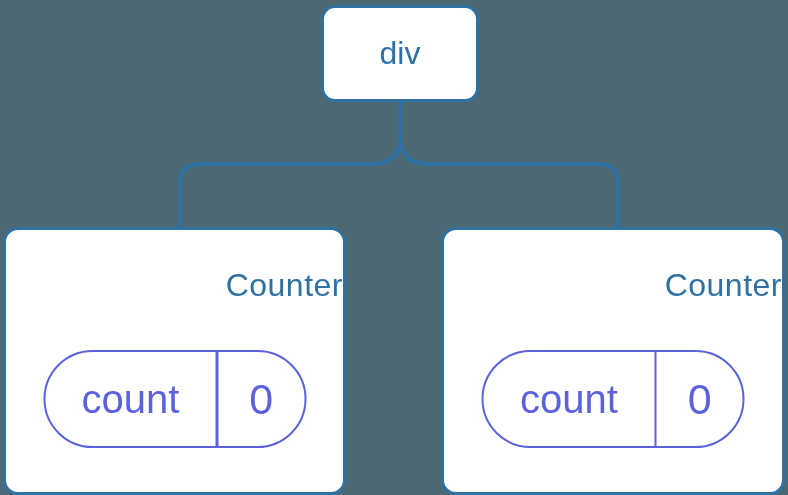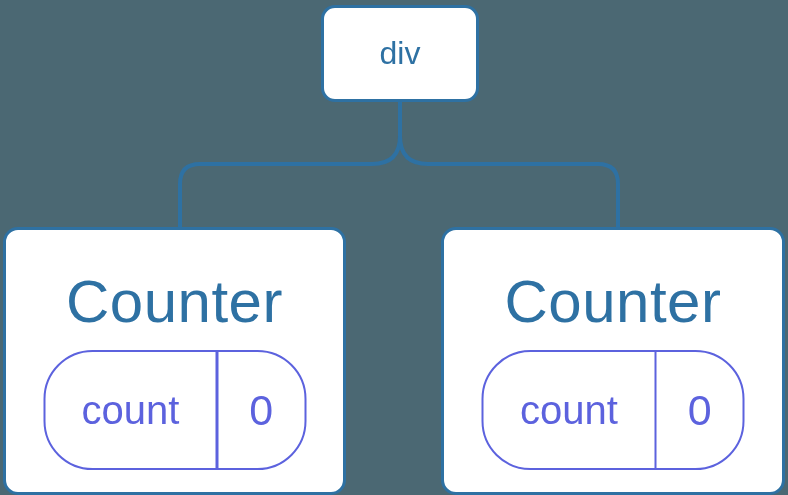--- a/index.html
+++ b/index.html
@@ -44,31 +44,31 @@
     top:227px;
     height:268px;
     background:var(--card-bg);
     border:3.5px solid var(--blue);
     border-radius:15px;
   }
   .card-left{left:3px;width:343px;}
   .card-right{left:441px;width:344px;}
   .card-title{
     margin-top:37px;
-    text-align:center;
-    font-size:60px;
+    text-align:right;
+    font-size:32px;
     letter-spacing:0.5px;
     color:var(--blue);
   }
   .pill{
     position:absolute;
     left:50%;
     transform:translateX(-50%);
     top:120px;
-    width:263px;height:120px;
+    width:263px;height:98px;
     border:2.5px solid var(--purple);
     border-radius:49px;
     display:flex;
     align-items:stretch;
     overflow:hidden;
     background:var(--card-bg);
   }
   .pill-key{
     width:66%;
     display:flex;align-items:center;justify-content:center;

